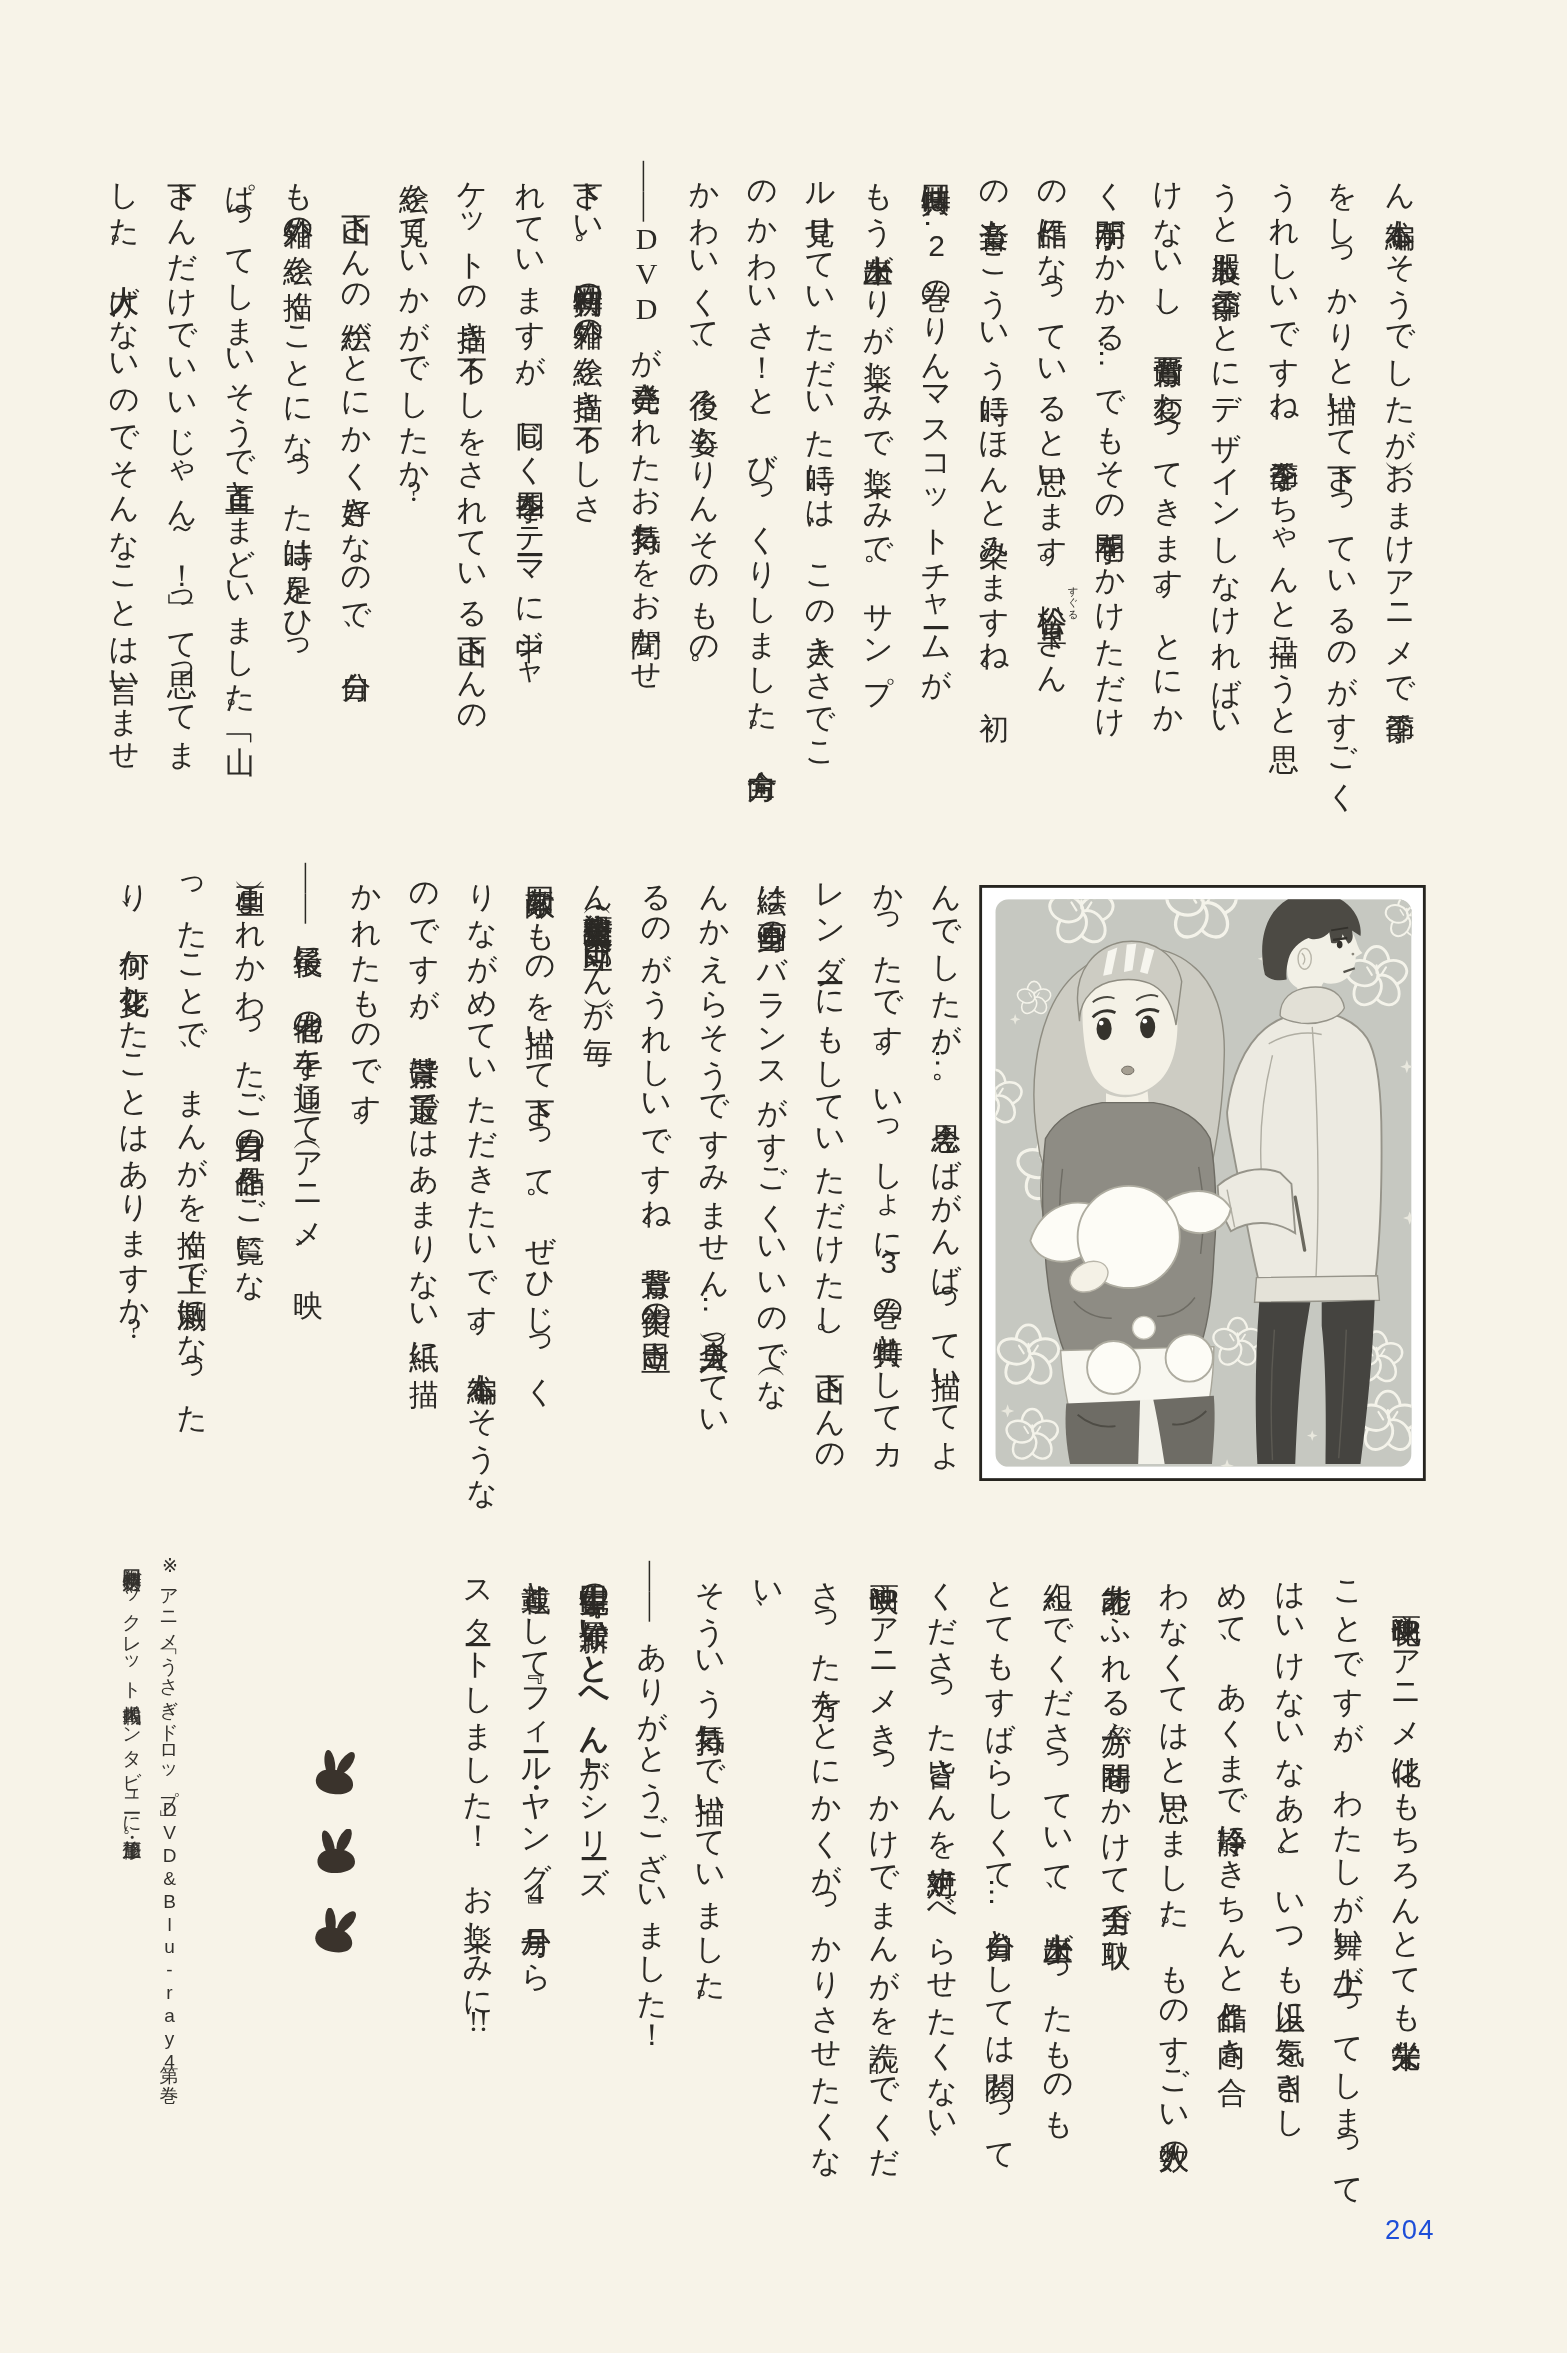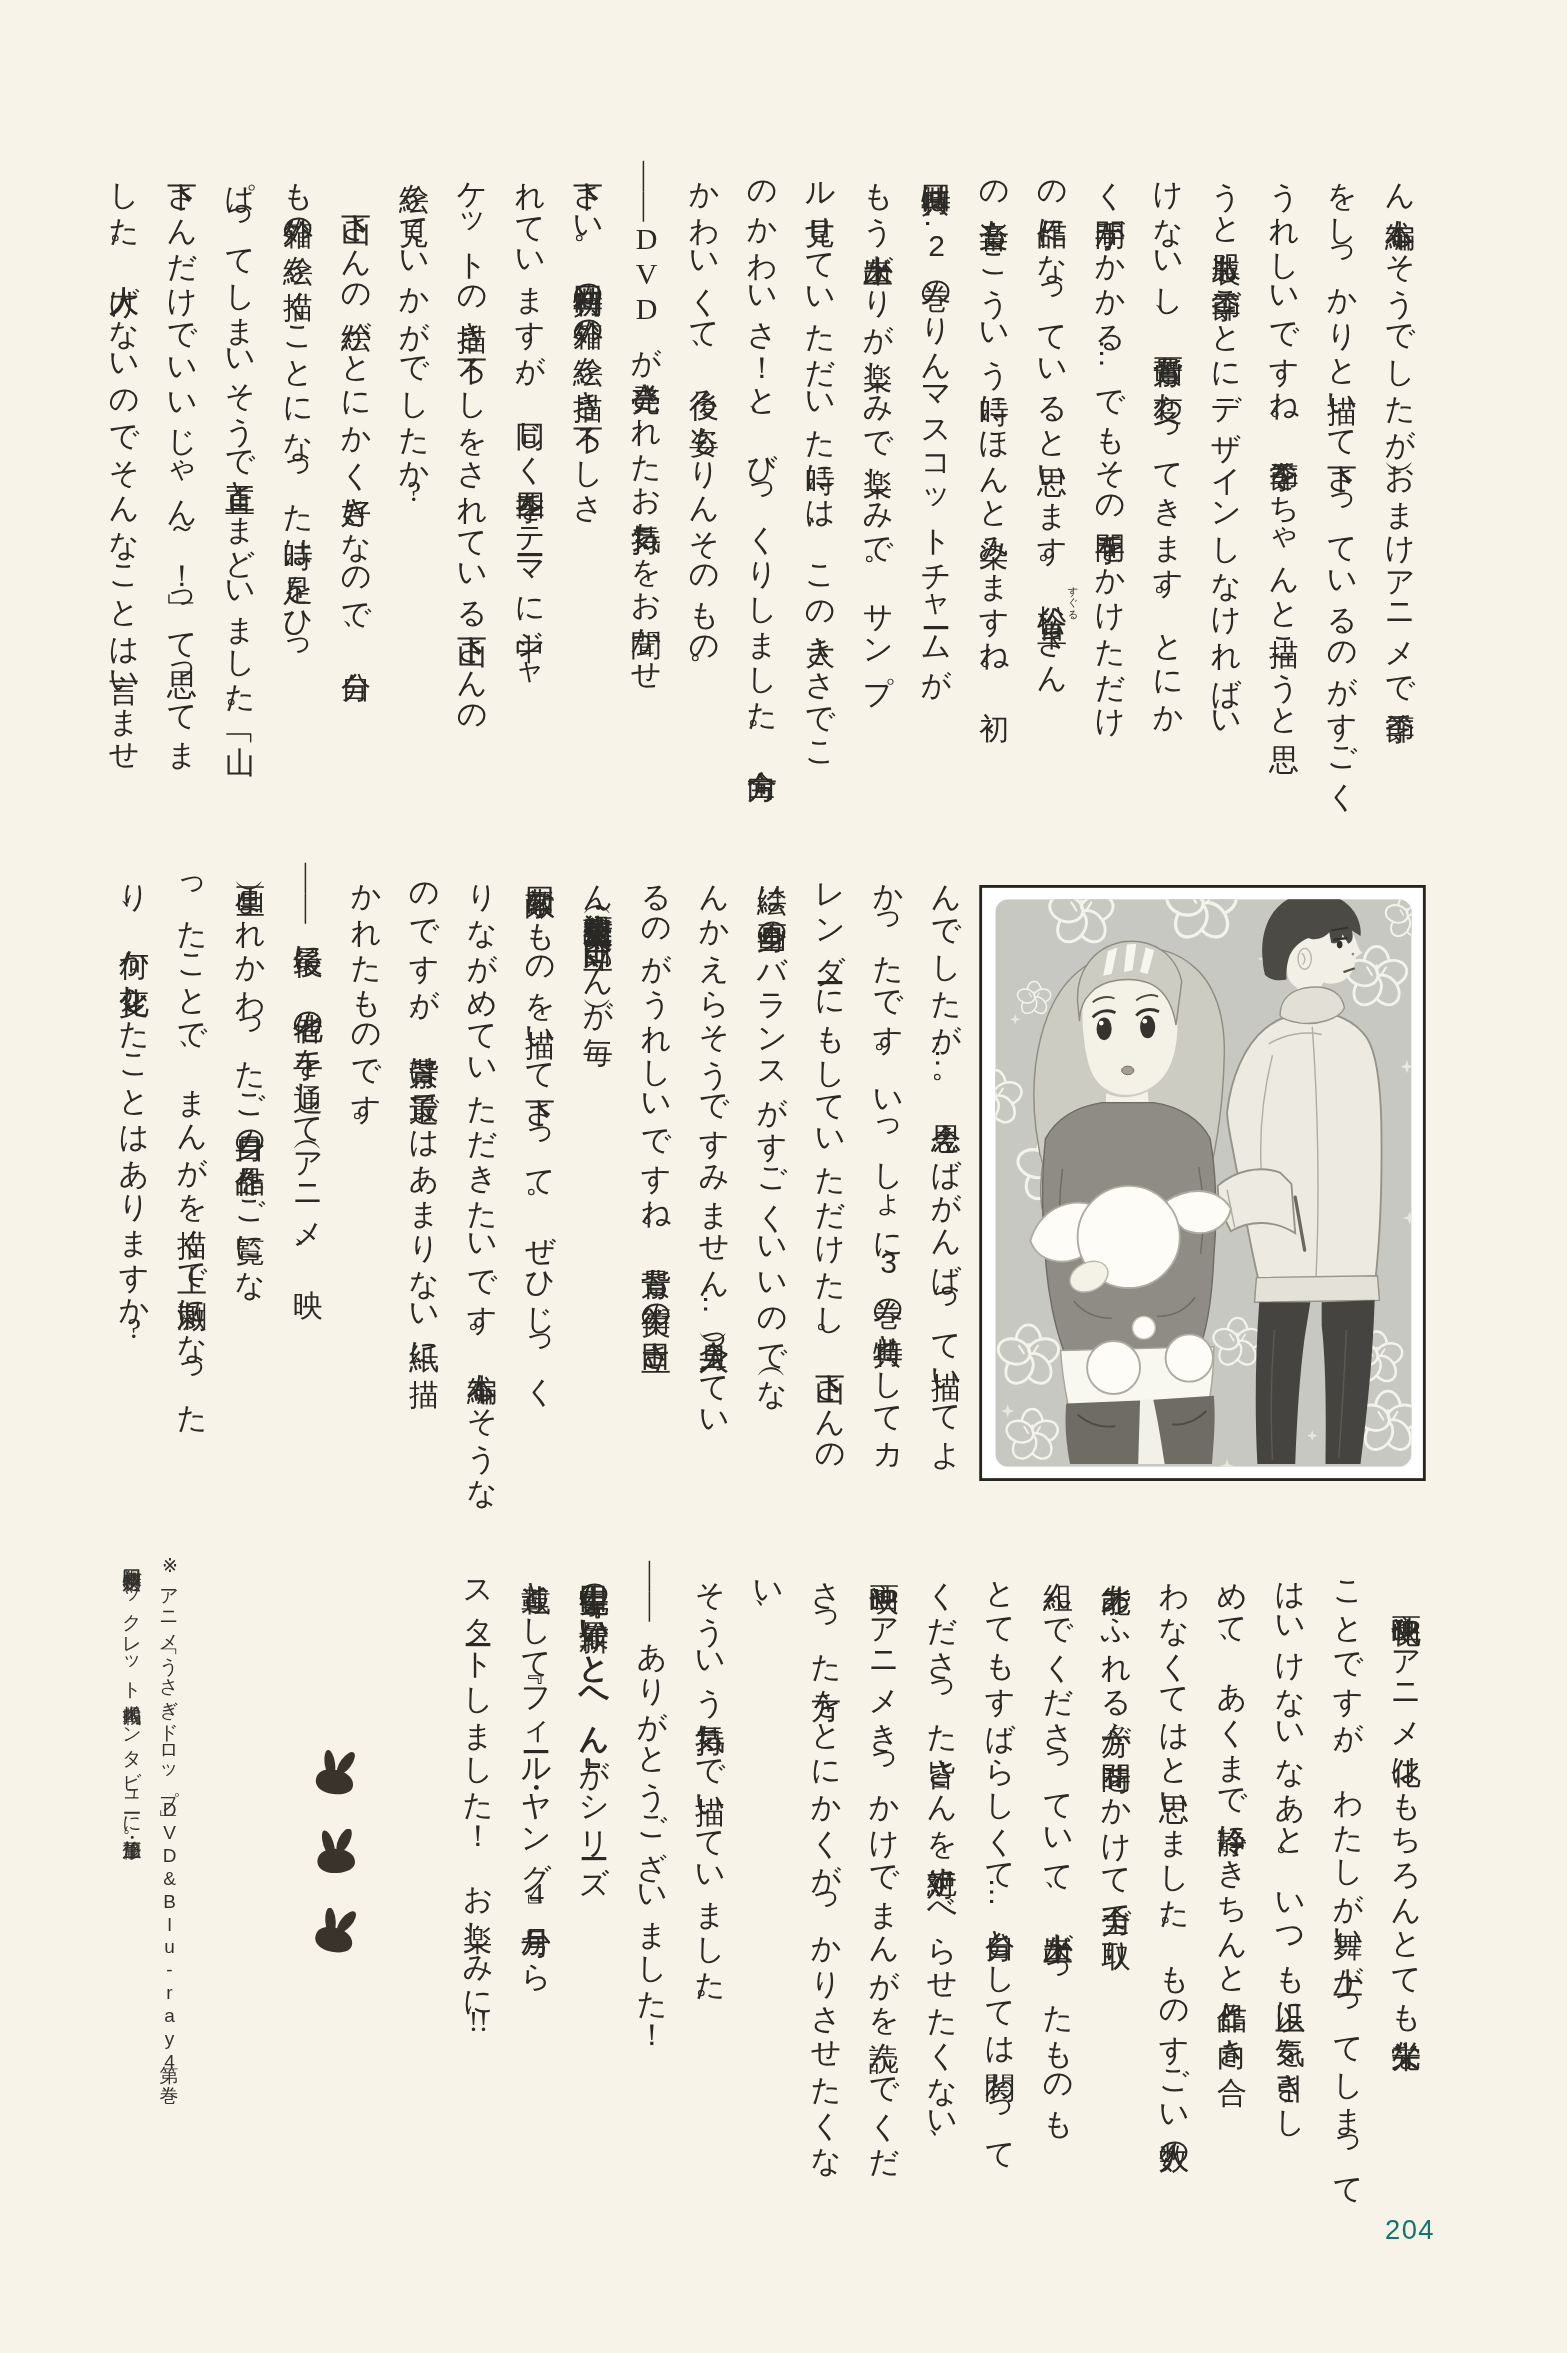--- a/index.html
+++ b/index.html
@@ -27,21 +27,21 @@
   .b{font-weight:700;}
   ruby{ruby-align:center;}
   ruby rt{font-size:10.4px;letter-spacing:0;}
   #top-band{top:161px;left:101px;width:1328px;height:644px;}
   #middle-band{top:863px;left:109px;width:866px;height:644px;}
   #bottom-band{top:1561px;left:511px;width:924px;height:644px;}
   #footnote{top:1554px;left:112px;width:76px;height:577px;font-size:19px;line-height:37px;letter-spacing:0.5px;color:#33312d;}
   #illustration{position:absolute;left:979px;top:885px;width:447px;height:596px;margin:0;}
   #bunnies{position:absolute;left:307px;top:1750px;width:62px;}
   #bunnies .bunny{display:block;margin:0 0 34px 0;}
-  #page-num{position:absolute;left:1385px;top:2214px;font-size:27.4px;letter-spacing:1.4px;color:#0f766e;}
+  #page-num{position:absolute;left:1385px;top:2214px;font-size:27.4px;letter-spacing:1.4px;color:#1d4ed8;}
 </style>
 </head>
 <body>
 
 <div id="page">
 
   <section id="top-band" class="band">
       <div class="tcol"><span>ん本編もそうでしたが）おまけアニメで季節</span></div>
       <div class="tcol"><span>をしっかりと描いて下さっているのがすごく</span></div>
       <div class="tcol"><span>うれしいですね。季節をちゃんと描こうと思</span></div>

